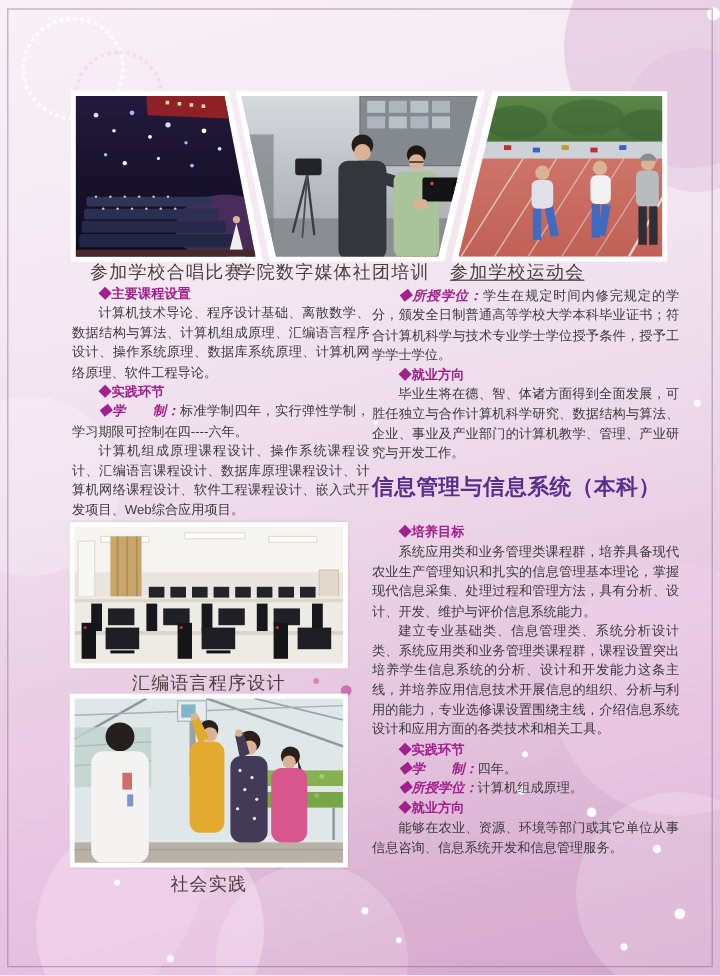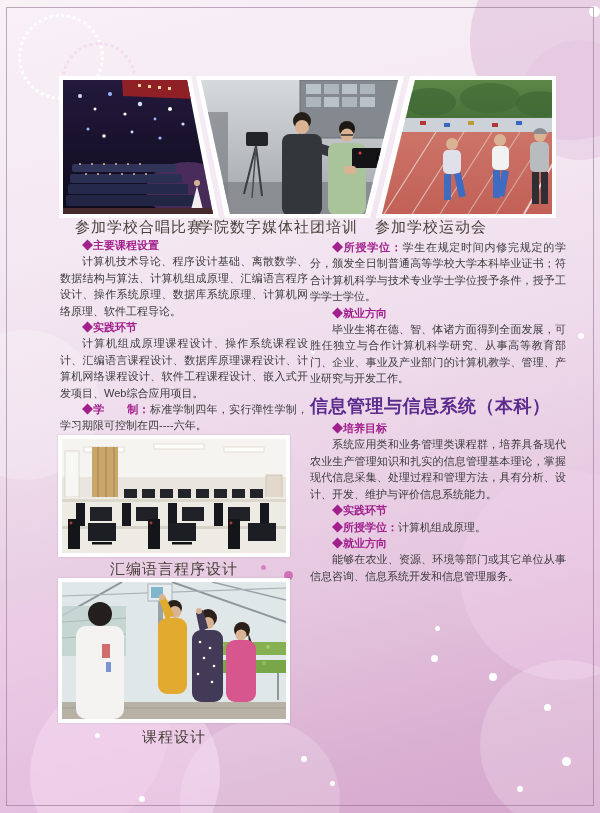--- a/index.html
+++ b/index.html
@@ -6,30 +6,30 @@
   body{width:600px;height:813px;font-family:"Liberation Sans",sans-serif;}
   .page{position:relative;width:600px;height:813px;overflow:hidden;
     background:linear-gradient(165deg,#f8f1f6 0%,#f4e8f2 28%,#eedbeb 48%,#e5c6df 70%,#dab0d2 88%,#d5a6cd 100%);}
   .deco{position:absolute;border-radius:50%;pointer-events:none;}
   .ring{position:absolute;border-radius:50%;pointer-events:none;background:transparent;}
   .frame{position:absolute;left:6px;top:7px;right:6px;bottom:7px;border:1px solid rgba(138,108,138,0.55);pointer-events:none;}
   .photos-strip{position:absolute;left:0;top:74px;width:600px;height:146px;}
   .caption{position:absolute;font-family:"DejaVu Serif",serif;font-size:15px;color:#4a413c;letter-spacing:1px;text-align:center;font-weight:500;}
   .cap-choir{left:60px;top:218px;width:158px;}
   .cap-media{left:196px;top:218px;width:164px;}
-  .cap-sports{left:352px;top:218px;width:158px;}
+  .cap-sports{left:352px;top:218px;width:158px;text-decoration:underline;}
   .cap-lab{left:58px;top:560px;width:232px;}
   .cap-practice{left:58px;top:728px;width:232px;}
   .col{position:absolute;font-size:11px;line-height:16.4px;color:#3b3b3d;text-align:justify;}
   .col-left{left:60px;top:237px;width:248px;}
   .col-right{left:310px;top:239px;width:256px;}
   .sec-h{color:#a2208d;font-weight:bold;text-indent:2em;margin:0;}
   .para{margin:0;text-indent:2em;}
-  .lead{color:#a2208d;font-weight:bold;}
-  .big-title{font-size:18px;font-weight:bold;color:#5b2b8d;letter-spacing:0.5px;margin:11px 0 6px;text-indent:0;}
+  .lead{color:#a2208d;font-weight:bold;font-style:italic;}
+  .big-title{font-size:18px;font-weight:bold;color:#5b2b8d;letter-spacing:0.5px;margin:11px 0 22px;text-indent:0;}
   .photo-frame{position:absolute;background:#ffffff;padding:4px;box-shadow:0 0 2px rgba(120,80,110,0.25);}
   .pf-lab{left:58px;top:435px;width:224px;height:114px;}
   .pf-green{left:58px;top:578px;width:224px;height:137px;}
   .photo-frame svg{display:block;}
 </style>
 </head>
 <body>
 
 <div class="page">
 
@@ -209,22 +209,22 @@
   </svg>
 
   <div class="caption cap-choir">参加学校合唱比赛</div>
   <div class="caption cap-media">学院数字媒体社团培训</div>
   <div class="caption cap-sports">参加学校运动会</div>
 
   <div class="col col-left">
     <div class="sec-h">◆主要课程设置</div>
     <p class="para">计算机技术导论、程序设计基础、离散数学、数据结构与算法、计算机组成原理、汇编语言程序设计、操作系统原理、数据库系统原理、计算机网络原理、软件工程导论。</p>
     <div class="sec-h">◆实践环节</div>
+    <p class="para"><span class="lead">◆学　　制：</span><span>标准学制四年，实行弹性学制，学习期限可控制在四----六年。</span></p>
     <p class="para">计算机组成原理课程设计、操作系统课程设计、汇编语言课程设计、数据库原理课程设计、计算机网络课程设计、软件工程课程设计、嵌入式开发项目、Web综合应用项目。</p>
-    <p class="para"><span class="lead">◆学　　制：</span><span>标准学制四年，实行弹性学制，学习期限可控制在四----六年。</span></p>
   </div>
 
   <div class="photo-frame pf-lab">
     <svg width="224" height="114" viewBox="0 0 224 114" xmlns="http://www.w3.org/2000/svg">
       <rect width="224" height="114" fill="#f3f0ea"></rect>
       <rect x="0" y="0" width="224" height="38" fill="#f6f4f0"></rect>
       <rect x="22" y="8" width="40" height="5" fill="#fdfdfa" stroke="#ddd8ce" stroke-width="0.8"></rect>
       <rect x="92" y="5" width="50" height="5" fill="#fdfdfa" stroke="#ddd8ce" stroke-width="0.8"></rect>
       <rect x="162" y="8" width="40" height="5" fill="#fdfdfa" stroke="#ddd8ce" stroke-width="0.8"></rect>
       <rect x="0" y="38" width="224" height="20" fill="#eae6df"></rect>
@@ -328,30 +328,32 @@
       <polygon points="186,50 194,72 188,74" fill="#2b1f1a"></polygon>
       <circle cx="179" cy="53" r="5.5" fill="#d9b394"></circle>
       <rect x="164" y="58" width="30" height="62" rx="9" fill="#d8568e"></rect>
 
       <circle cx="38" cy="32" r="12" fill="#241f1d"></circle>
       <rect x="14" y="44" width="48" height="93" rx="10" fill="#f4f3f1"></rect>
       <rect x="40" y="62" width="8" height="14" fill="#c84b4b" opacity="0.8"></rect>
       <rect x="44" y="80" width="5" height="10" fill="#4b6ac8" opacity="0.7"></rect>
     </svg>
   </div>
-  <div class="caption cap-practice">课程设计</div>
+  <div class="caption cap-practice">社会实践</div>
 
   <div class="col col-right">
     <p class="para"><span class="lead">◆所授学位：</span><span>学生在规定时间内修完规定的学分，颁发全日制普通高等学校大学本科毕业证书；符合计算机科学与技术专业学士学位授予条件，授予工学学士学位。</span></p>
     <div class="sec-h">◆就业方向</div>
-    <p class="para">毕业生将在德、智、体诸方面得到全面发展，可胜任独立与合作计算机科学研究、从事高等教育部门、企业、事业及产业部门的计算机教学、管理、产业研究与开发工作。</p>
+    <p class="para">毕业生将在德、智、体诸方面得到全面发展，可胜任独立与合作计算机科学研究、数据结构与算法、企业、事业及产业部门的计算机教学、管理、产业研究与开发工作。</p>
 
     <div class="big-title">信息管理与信息系统（本科）</div>
 
     <div class="sec-h">◆培养目标</div>
     <p class="para">系统应用类和业务管理类课程群，培养具备现代农业生产管理知识和扎实的信息管理基本理论，掌握现代信息采集、处理过程和管理方法，具有分析、设计、开发、维护与评价信息系统能力。</p>
+    <p class="para">建立专业基础类、信息管理类、系统分析设计类、系统应用类和业务管理类课程群，课程设置突出培养学生信息系统的分析、设计和开发能力这条主线，并培养应用信息技术开展信息的组织、分析与利用的能力，专业选修课设置围绕主线，介绍信息系统设计和应用方面的各类技术和相关工具。</p>
     <div class="sec-h">◆实践环节</div>
+    <p class="para"><span class="lead">◆学　　制：</span><span>四年。</span></p>
     <p class="para"><span class="lead">◆所授学位：</span><span>计算机组成原理。</span></p>
     <div class="sec-h">◆就业方向</div>
     <p class="para">能够在农业、资源、环境等部门或其它单位从事信息咨询、信息系统开发和信息管理服务。</p>
   </div>
 
 </div>
 
 </body></html>

